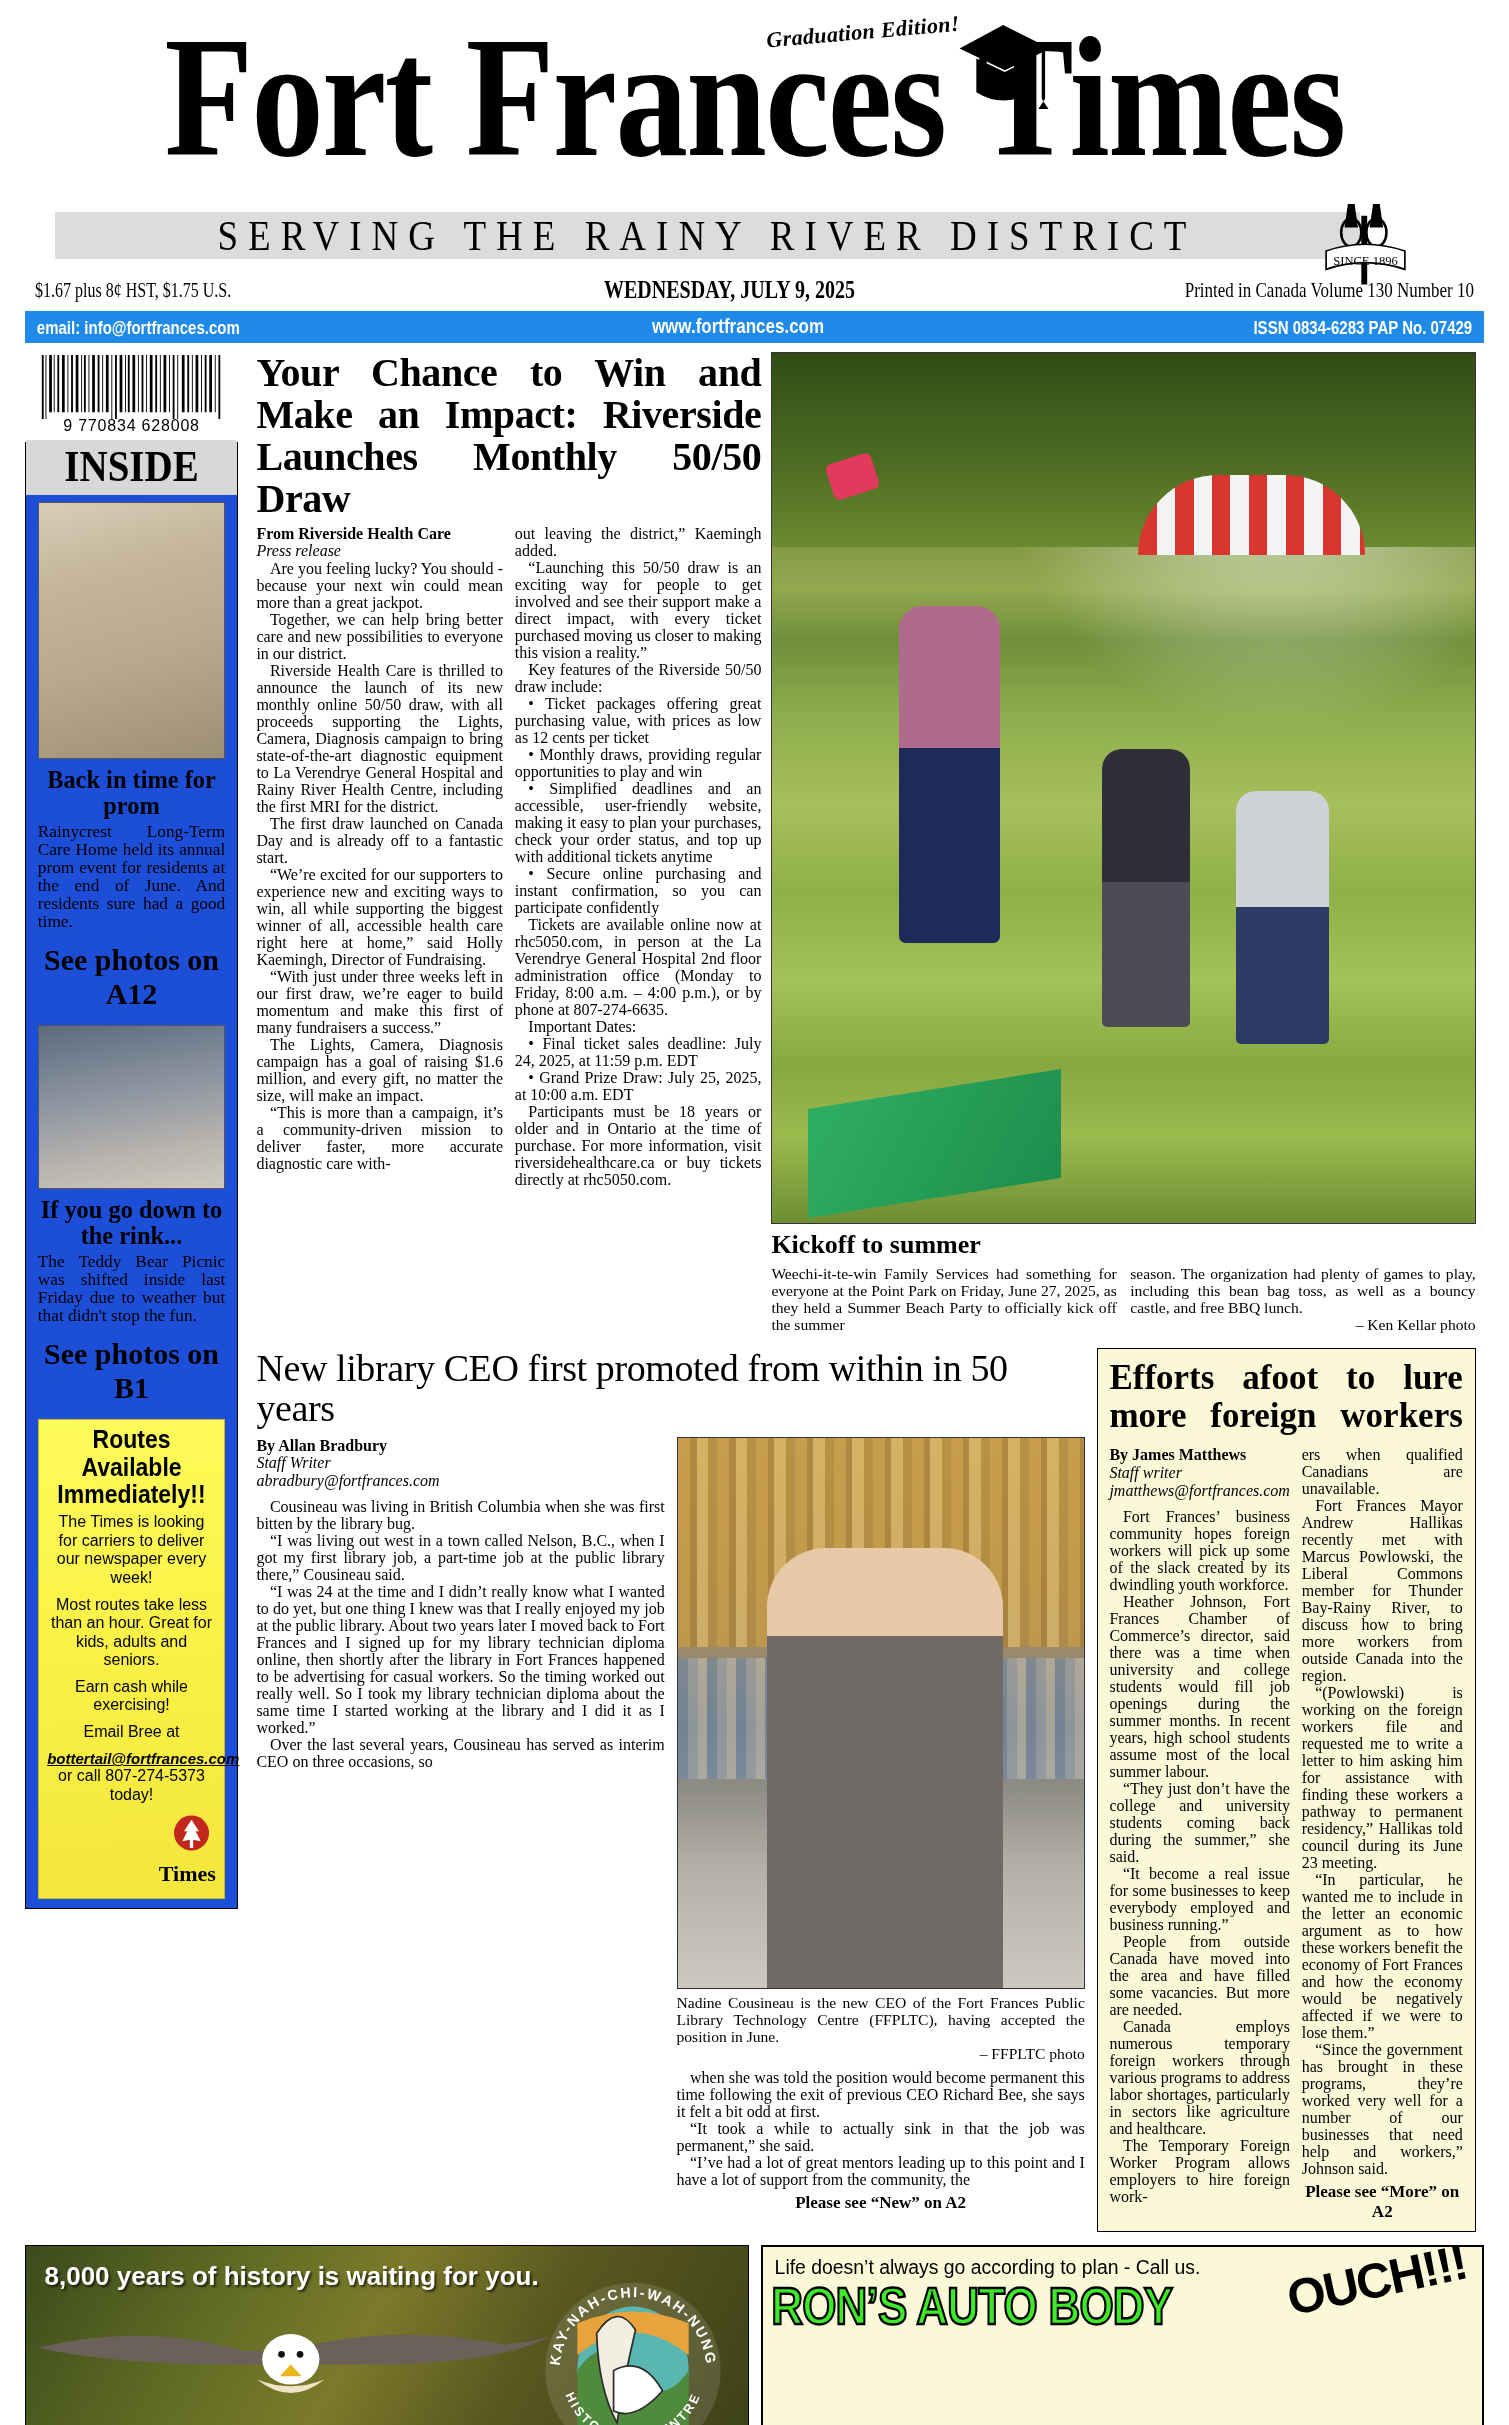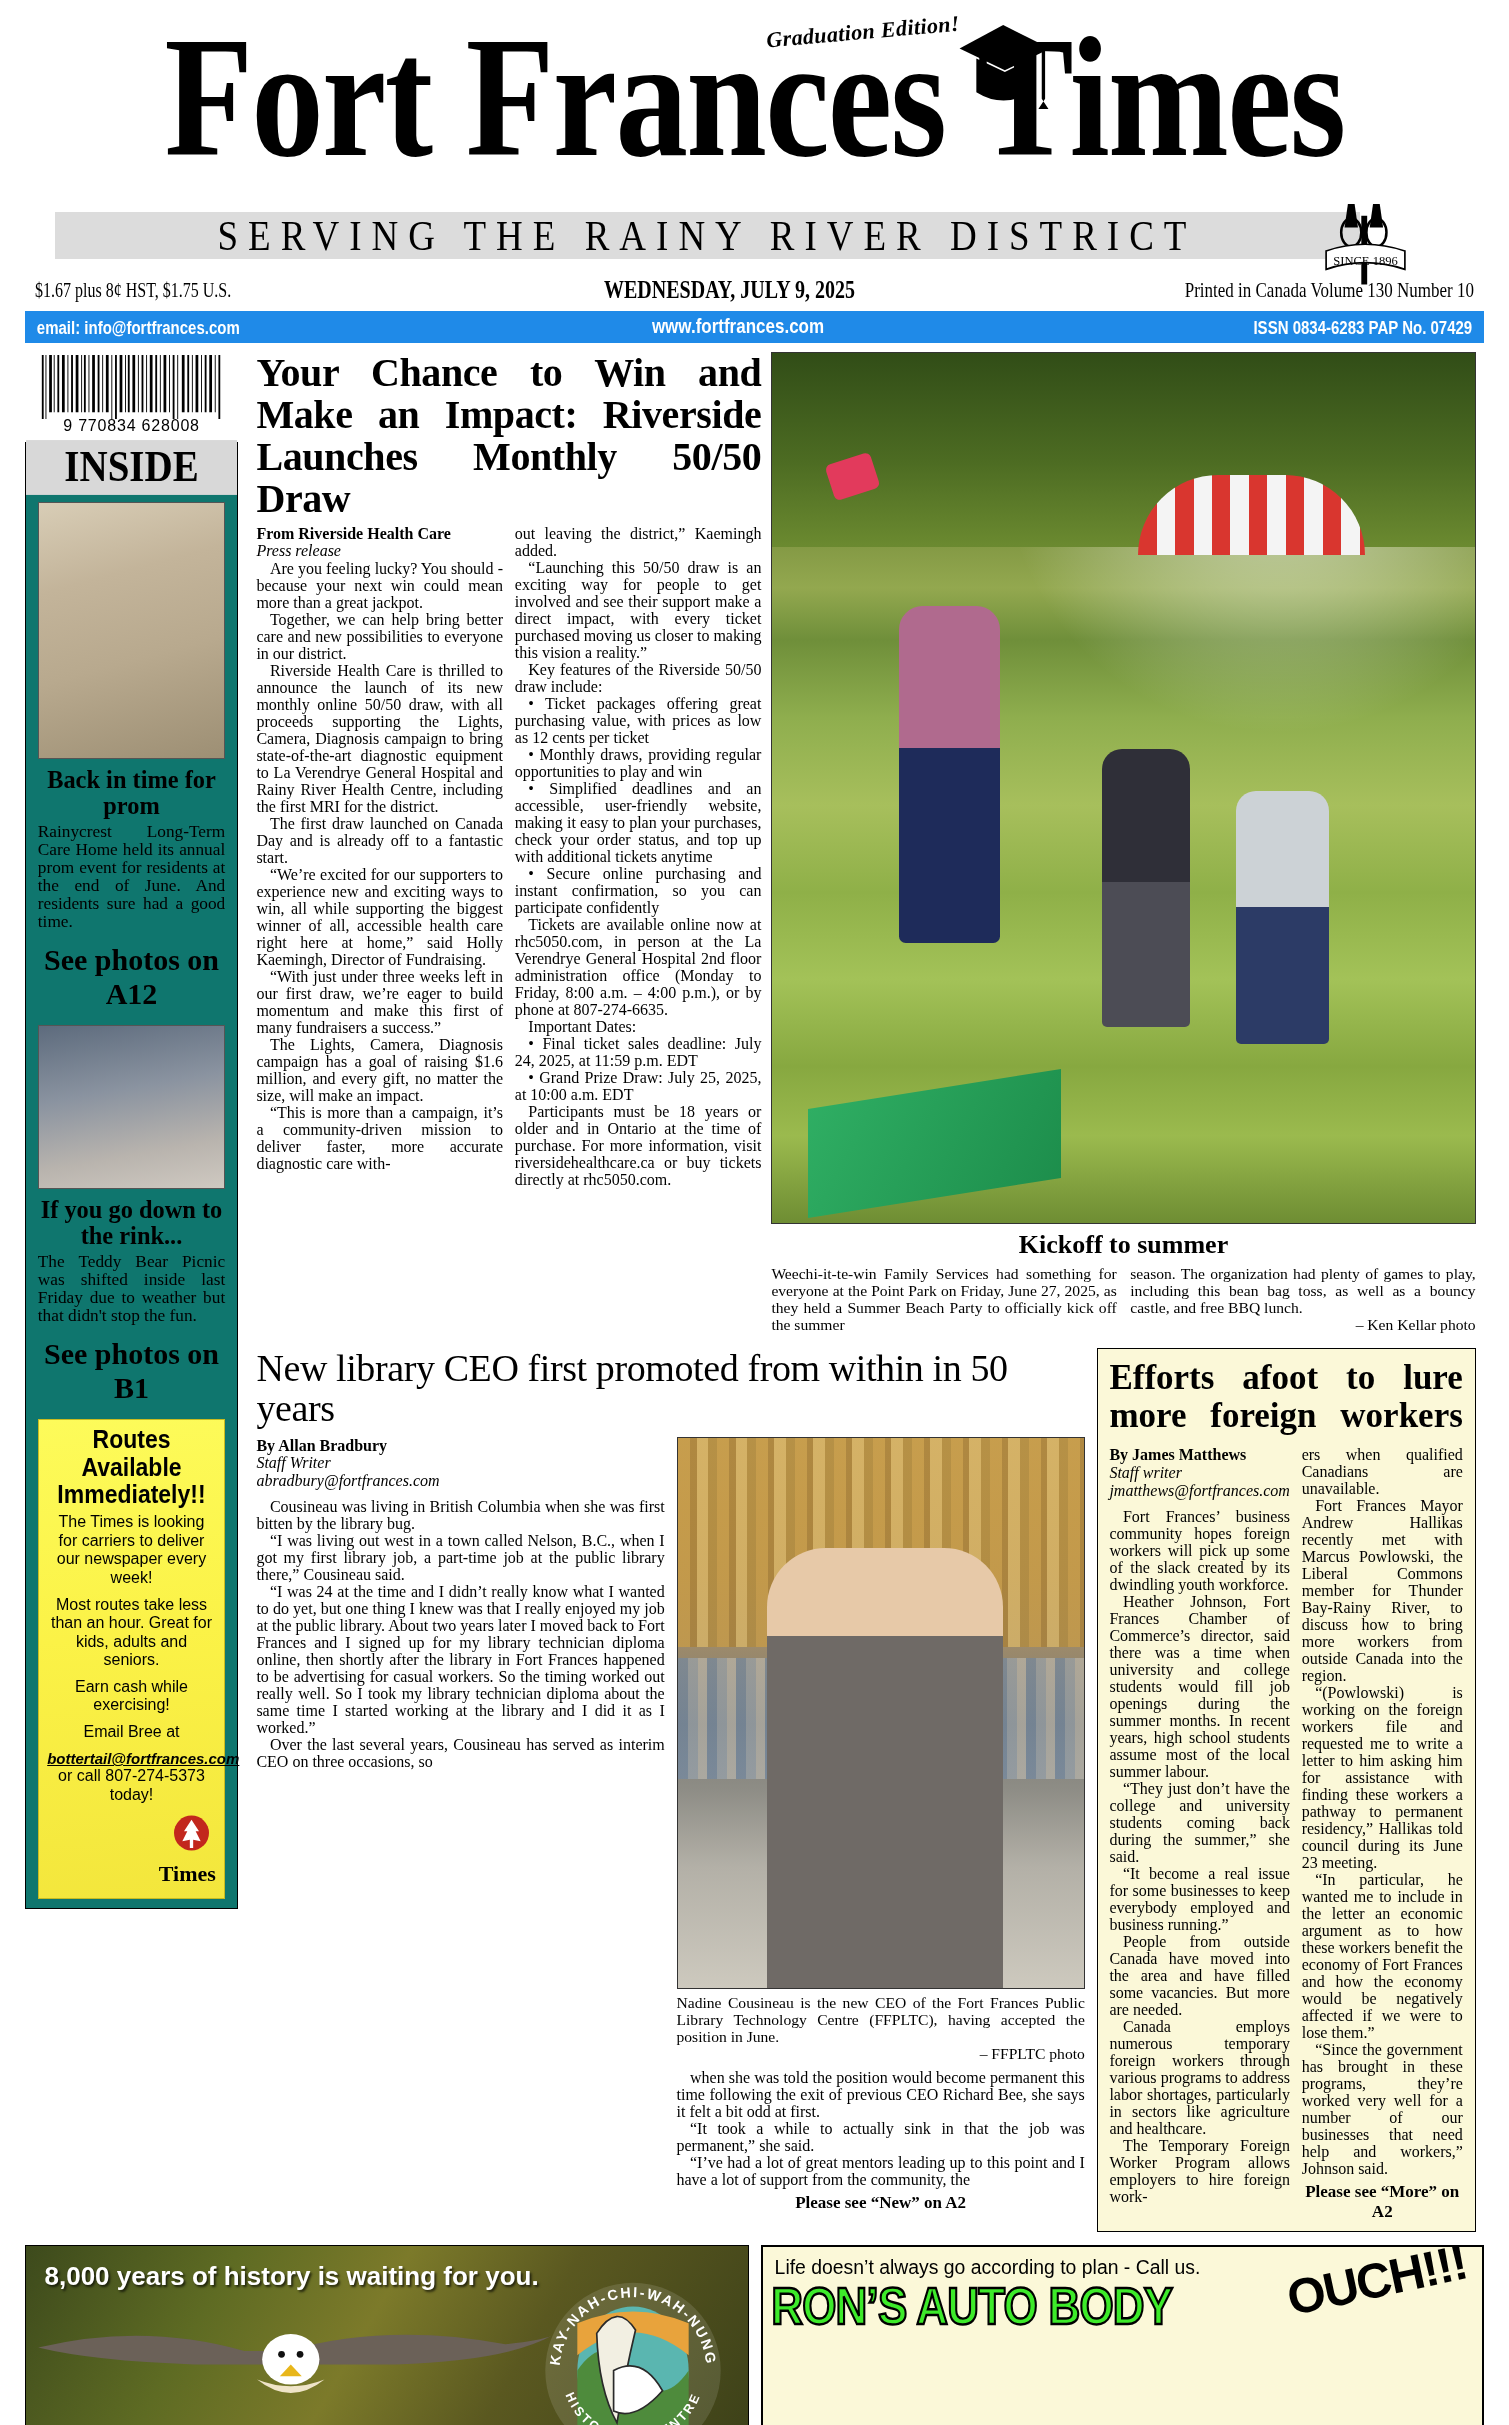--- a/index.html
+++ b/index.html
@@ -68,21 +68,21 @@
 
   
   .barcode-box { padding: 3.4px 15px 0 15px; }
   .barcode { height: 64px; width: 100%; display: block; }
   .barcode-num {
     font-family: "Liberation Sans", sans-serif; font-size: 16px;
     letter-spacing: 0.8px; text-align: center; margin-top: -1.7px;
   }
 
   
-  .inside-box { border: 1.7px solid #000; background: #0f766e; margin-top: 6.7px; }
+  .inside-box { border: 1.7px solid #000; background: #1d4ed8; margin-top: 6.7px; }
   .inside-hdr {
     background: #d8d8d8; text-align: center;
     font-family: "Liberation Serif", serif; font-weight: bold;
     font-size: 39px; line-height: 44px; padding: 1.7px 0 3.4px 0;
     transform: scaleY(1.12);
   }
   .inside-body { padding: 10px 11.8px 8.4px 11.8px; }
   .ph {
     width: 100%; border: 0.8px solid #555; display: block;
     background: linear-gradient(160deg,#cfc0a8,#9d8f7c);
@@ -157,21 +157,21 @@
   .lp-fig2 { position:absolute; left:47%; top:396px; width:88px; height:278px;
     background: linear-gradient(to bottom,#2f2f38 0 48%, #4c4c55 48% 100%); border-radius: 20px 20px 5px 5px;}
   .lp-fig3 { position:absolute; left:66%; top:438px; width:93px; height:253px;
     background: linear-gradient(to bottom,#ccd2d6 0 46%, #2c3b66 46% 100%); border-radius: 20px 20px 5px 5px;}
   .lp-bean { position:absolute; left:8%; top:105px; width:47px; height:37px;
     background:#e23a5c; transform: rotate(-18deg); border-radius:5.9px; }
   .lp-board { position:absolute; left:5%; bottom:25px; width:253px; height:109px;
     background: linear-gradient(120deg,#2fae63,#1d8e4c); transform: skewY(-9deg); }
 
   .kick-title {
-    text-align: center; font-weight: bold; font-size: 26px; margin: 6.7px 0 5px 0;
+    text-align: left; font-weight: bold; font-size: 26px; margin: 6.7px 0 5px 0;
     font-family: "Liberation Serif", serif;
   }
   .kick-cols { display: flex; gap: 13.5px; }
   .kick-col { flex: 1; font-size: 15.6px; line-height: 17px; text-align: justify; }
   .kick-credit { text-align: right; font-size: 15.6px; }
 
   
   .lower { display: flex; margin-top: 15px; gap: 0; }
   .lower-left { flex: 1; padding-right: 11.8px; }
   .lower-right { width: 379px; flex: 0 0 379px; }

